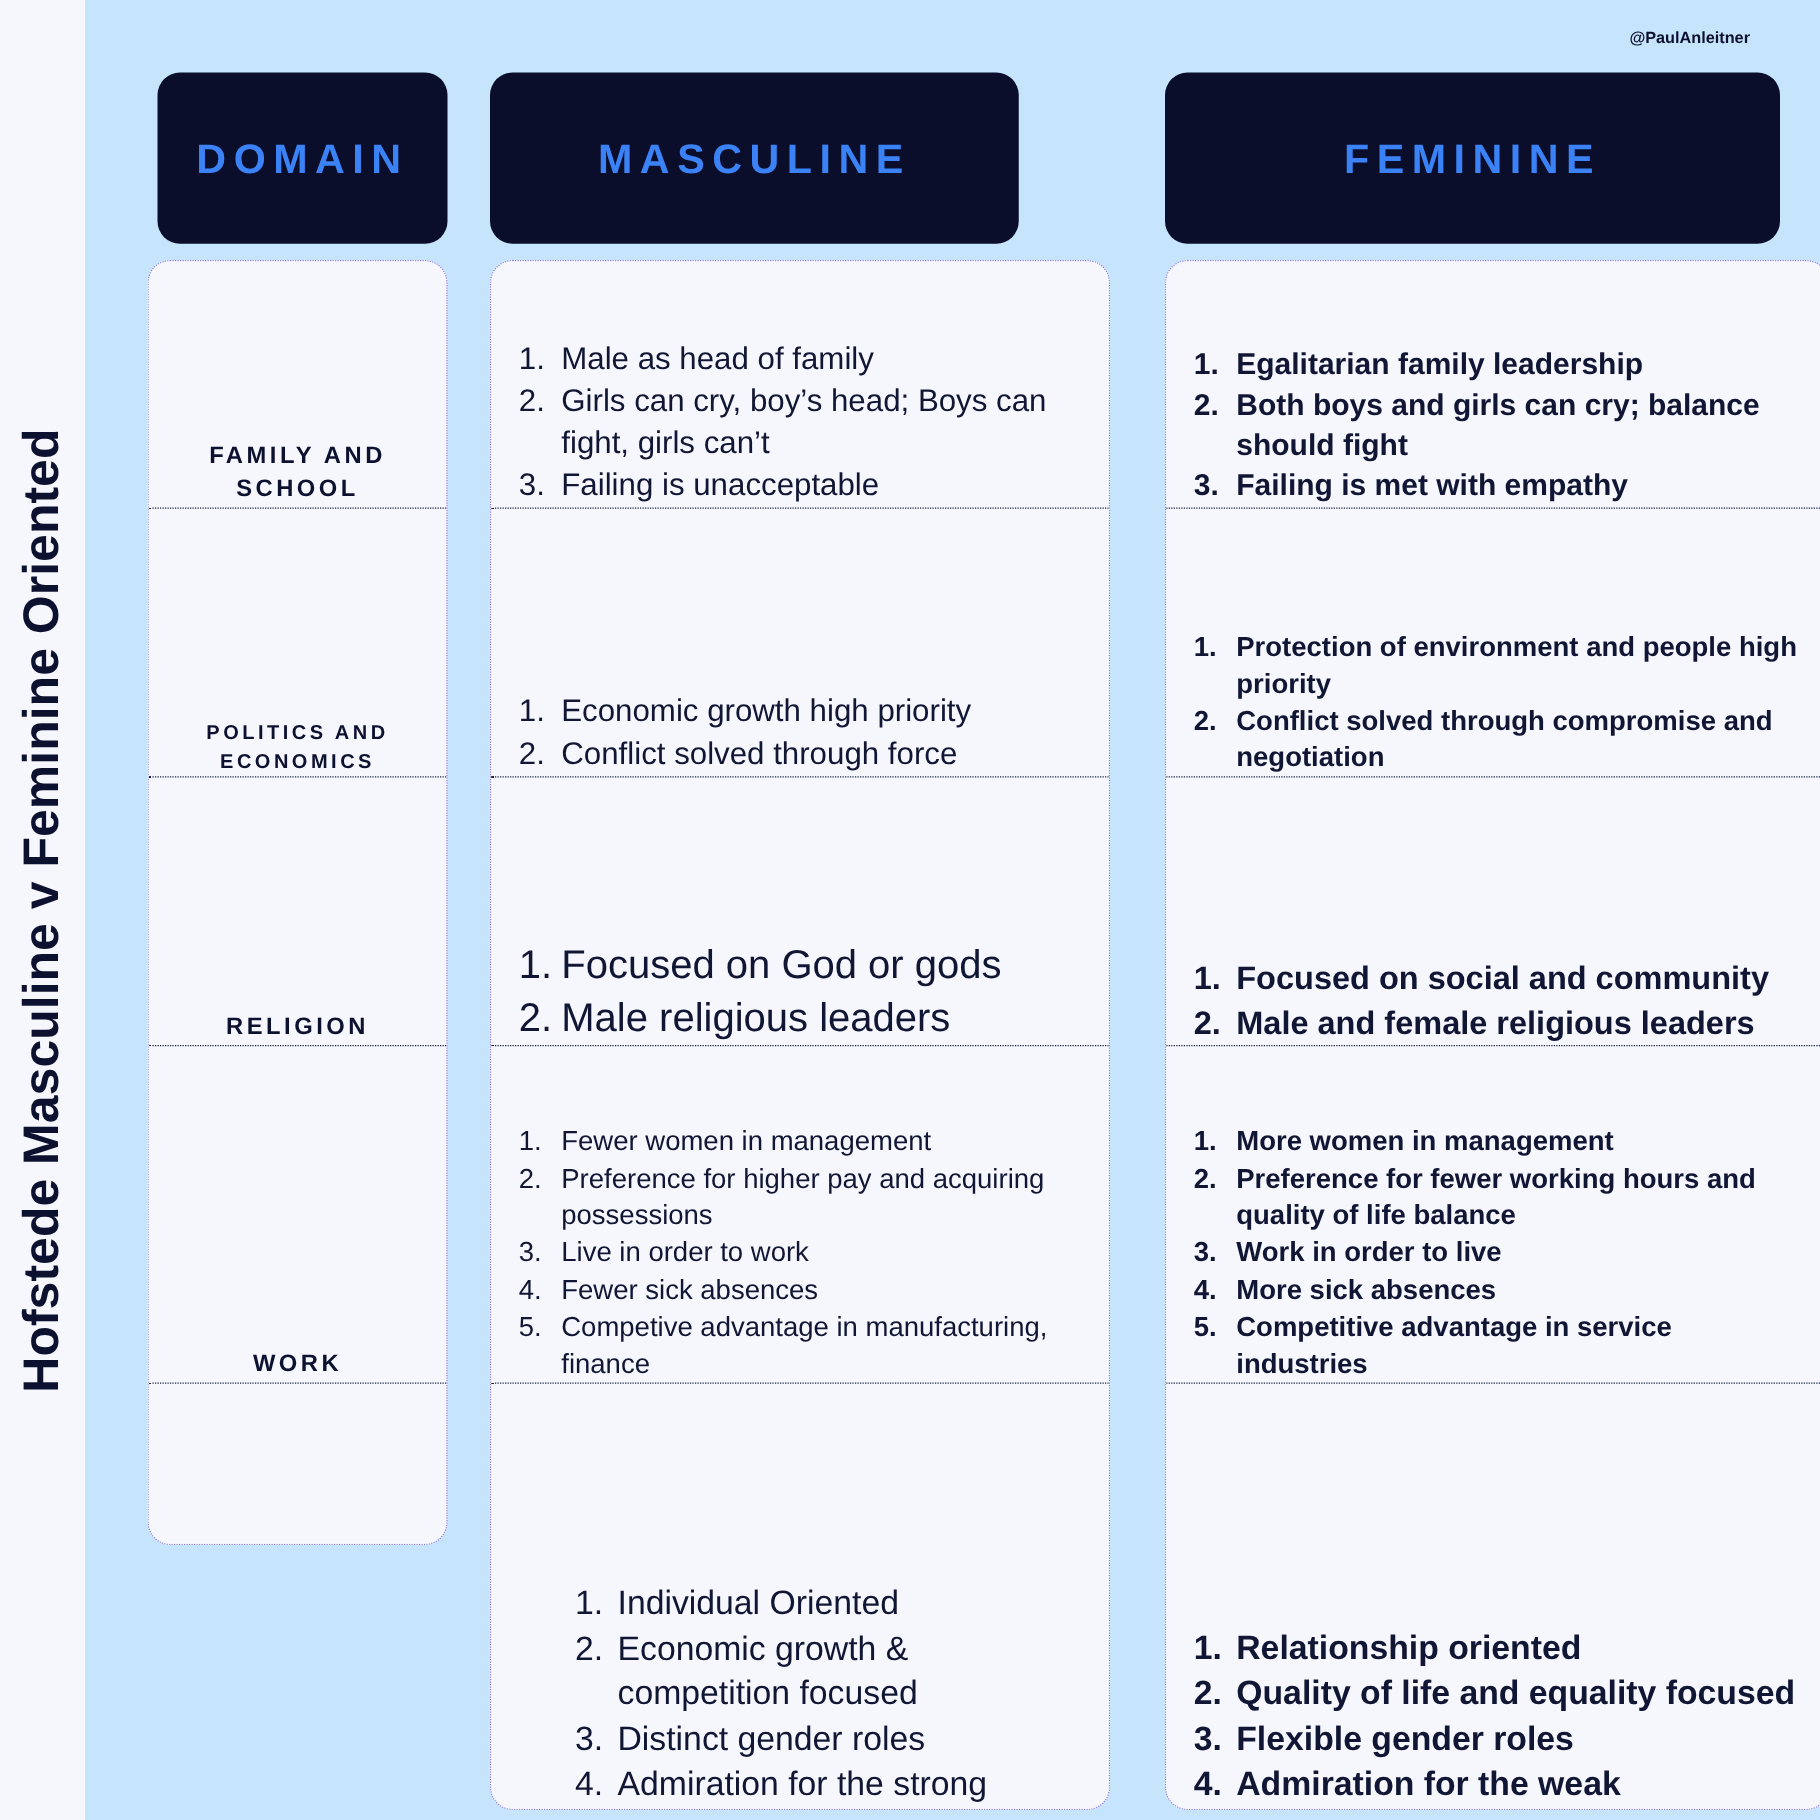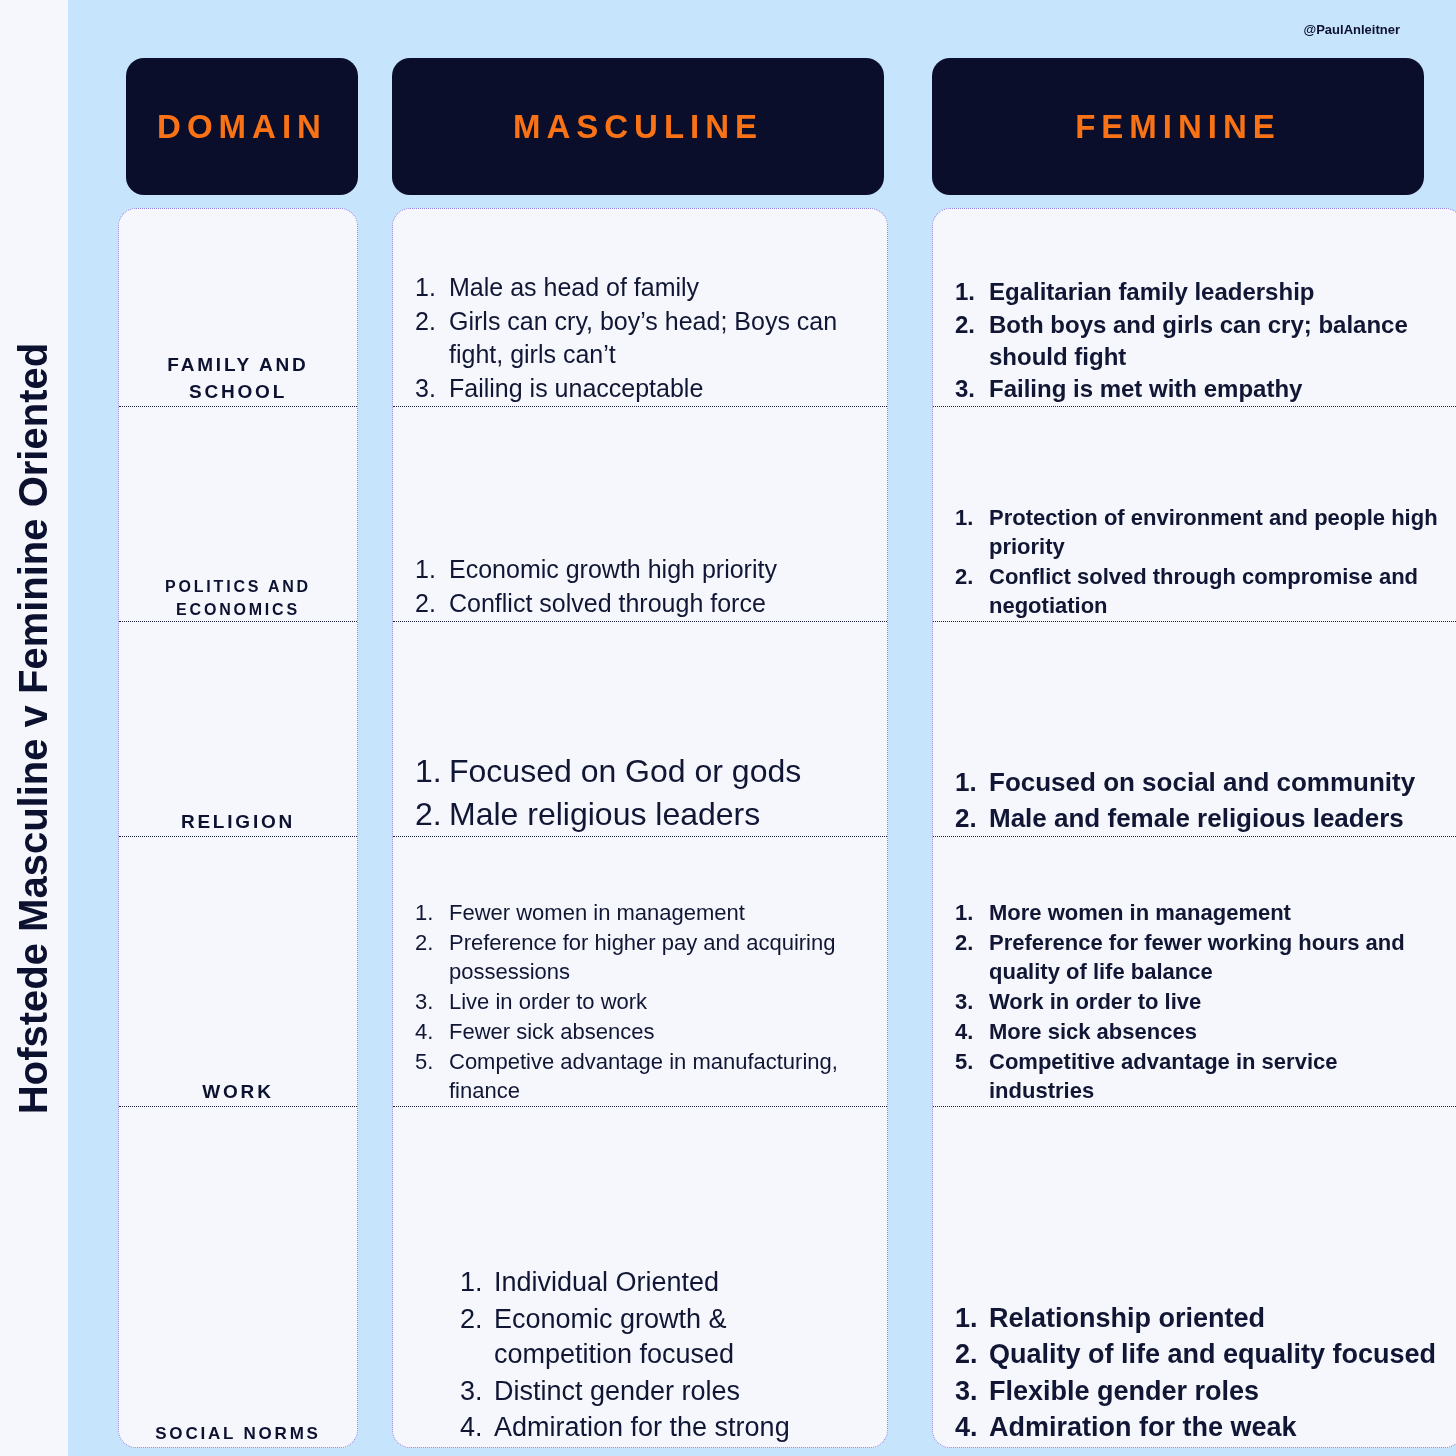--- a/index.html
+++ b/index.html
@@ -32,37 +32,37 @@
     font-size:13px; color:#0d1130; font-weight:600;
   }
 
   .hdr {
     position:absolute; top:58px; height:137px;
     background:#0a0e2a;
     border-radius:18px;
     display:flex; align-items:center; justify-content:center;
   }
   .hdr span {
-    color:#f97316;
+    color:#3b82f6;
     font-size:33px;
     font-weight:600;
     letter-spacing:6px;
   }
   #hdr-domain { left:126px; width:232px; }
-  #hdr-masc   { left:392px; width:492px; }
+  #hdr-masc   { left:392px; width:423px; }
   #hdr-fem    { left:932px; width:492px; }
 
   .body {
     position:absolute; top:208px;
     border:1px dotted #8f7de0;
     border-radius:18px;
     background:#f5f7fc;
     overflow:hidden;
   }
-  #body-domain { left:118px; width:240px; height:1240px; }
+  #body-domain { left:118px; width:240px; height:1028px; }
   #body-masc   { left:392px; width:496px; height:1240px; }
   #body-fem    { left:932px; width:531px; height:1240px;font-weight:bold; }
 
   .cell {
     border-bottom:1px dotted #1b2340;
     display:flex;
     align-items:flex-end;
     position:relative;
   }
   .cell:last-child { border-bottom:none; }

